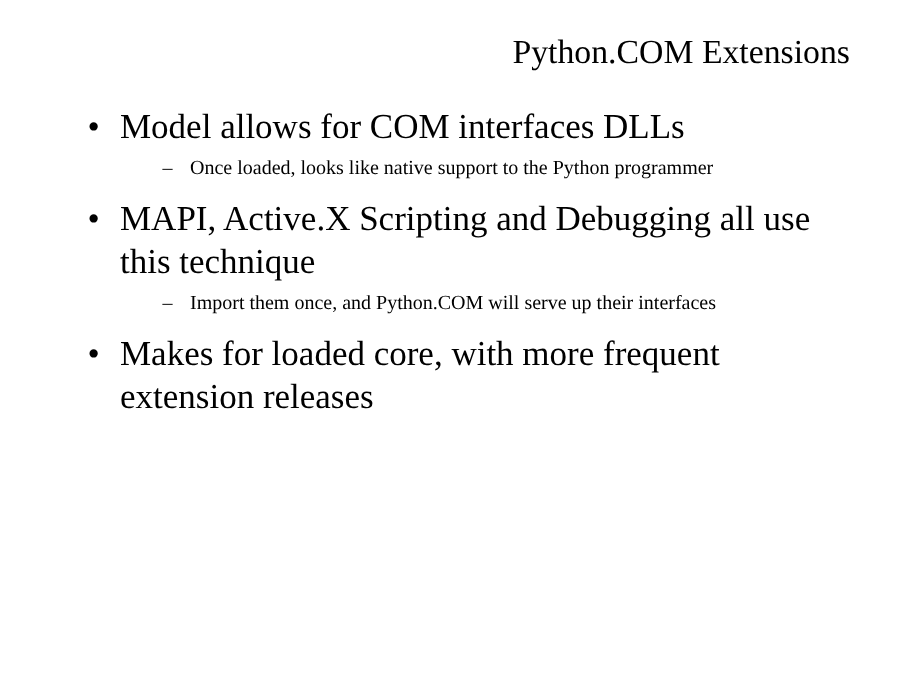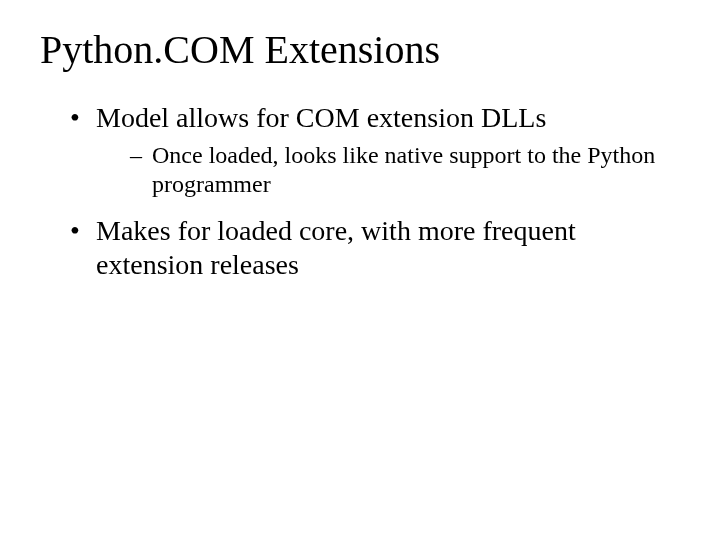--- a/index.html
+++ b/index.html
@@ -11,22 +11,22 @@
     font-family: "Times New Roman", Times, serif;
     color: #000000;
   }
   .slide {
     box-sizing: border-box;
     width: 720px;
     height: 540px;
     padding: 20px 40px 20px 40px;
   }
   .title {
-    font-size: 40px;
-    text-align: left;
+    font-size: 27px;
+    text-align: right;
     margin: 6px 0 28px 0;
     font-weight: 400;
   }
   ul.level1 {
     list-style: none;
     margin: 0;
     padding: 0 0 0 30px;
     font-size: 28px;
   }
   ul.level1 > li {
@@ -38,21 +38,21 @@
   ul.level1 > li::before {
     content: "•";
     position: absolute;
     left: 0;
     top: 0;
   }
   ul.level2 {
     list-style: none;
     margin: 6px 0 14px 0;
     padding: 0 0 0 34px;
-    font-size: 24px;
+    font-size: 16px;
   }
   ul.level2 > li {
     position: relative;
     padding-left: 22px;
     margin: 0 0 8px 0;
     line-height: 1.22;
   }
   ul.level2 > li::before {
     content: "–";
     position: absolute;
@@ -60,24 +60,32 @@
     top: 0;
   }
 </style>
 </head>
 <body>
 
 <div class="slide">
   <h1 class="title">Python.COM Extensions</h1>
   <ul class="level1">
     <li>
-      <span>Model allows for COM extension DLLs</span>
+      <span>Model allows for COM interfaces DLLs</span>
       <ul class="level2">
         <li>
           <span>Once loaded, looks like native support to the Python programmer</span>
+        </li>
+      </ul>
+    </li>
+    <li>
+      <span>MAPI, Active.X Scripting and Debugging all use this technique</span>
+      <ul class="level2">
+        <li>
+          <span>Import them once, and Python.COM will serve up their interfaces</span>
         </li>
       </ul>
     </li>
     <li>
       <span>Makes for loaded core, with more frequent extension releases</span>
     </li>
   </ul>
 </div>
 
 </body></html>

